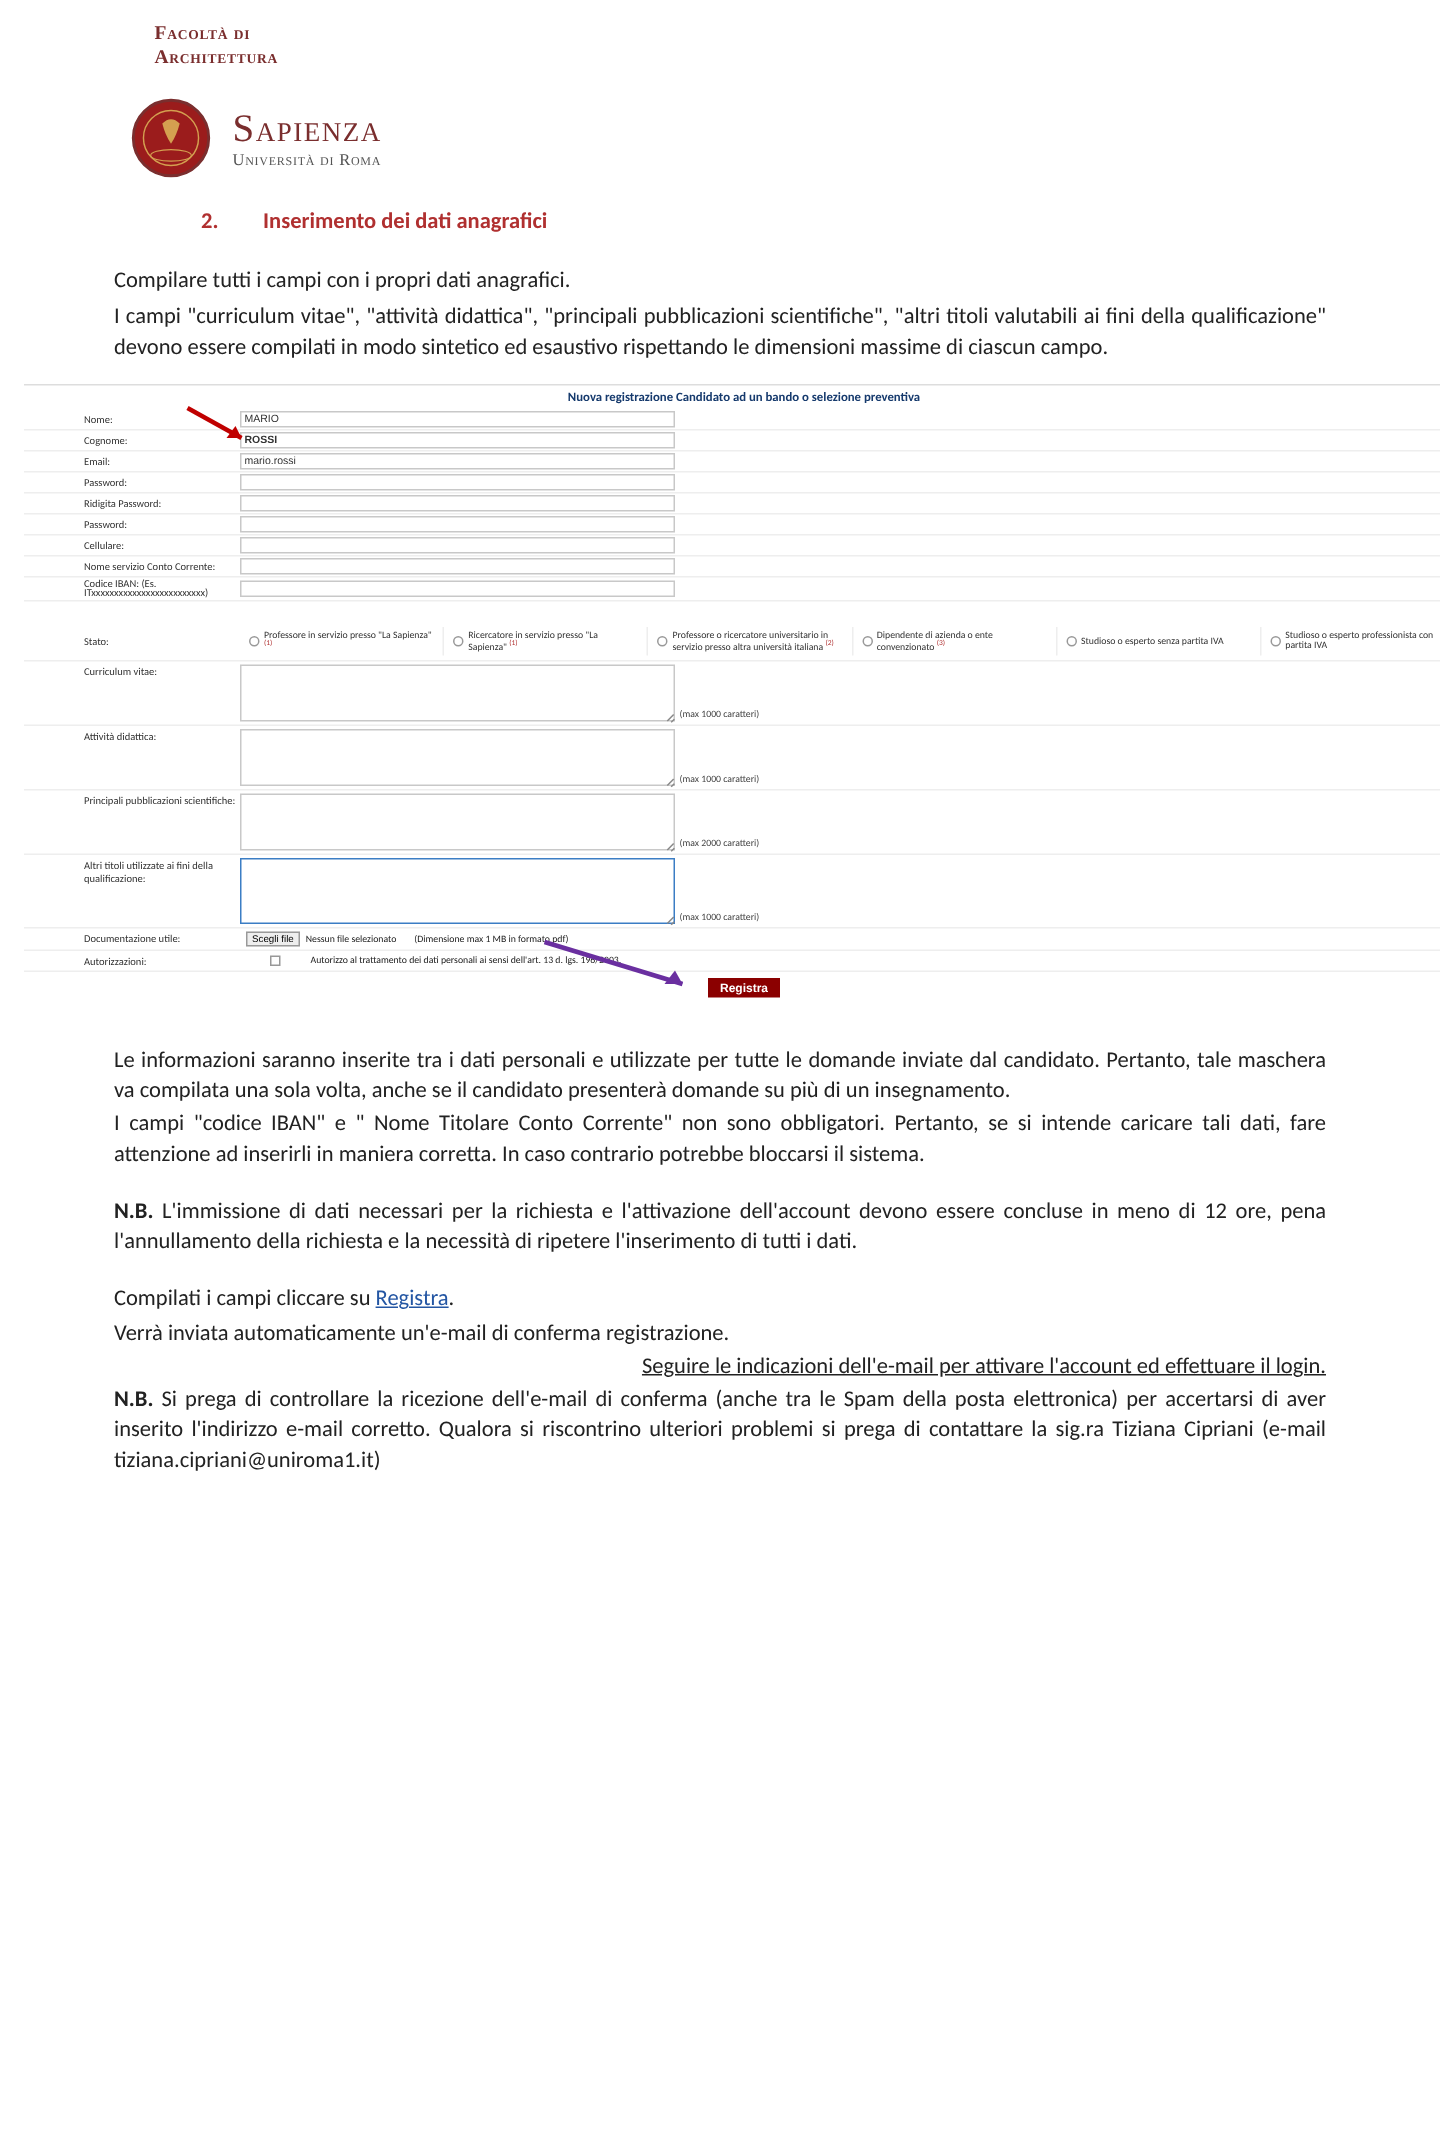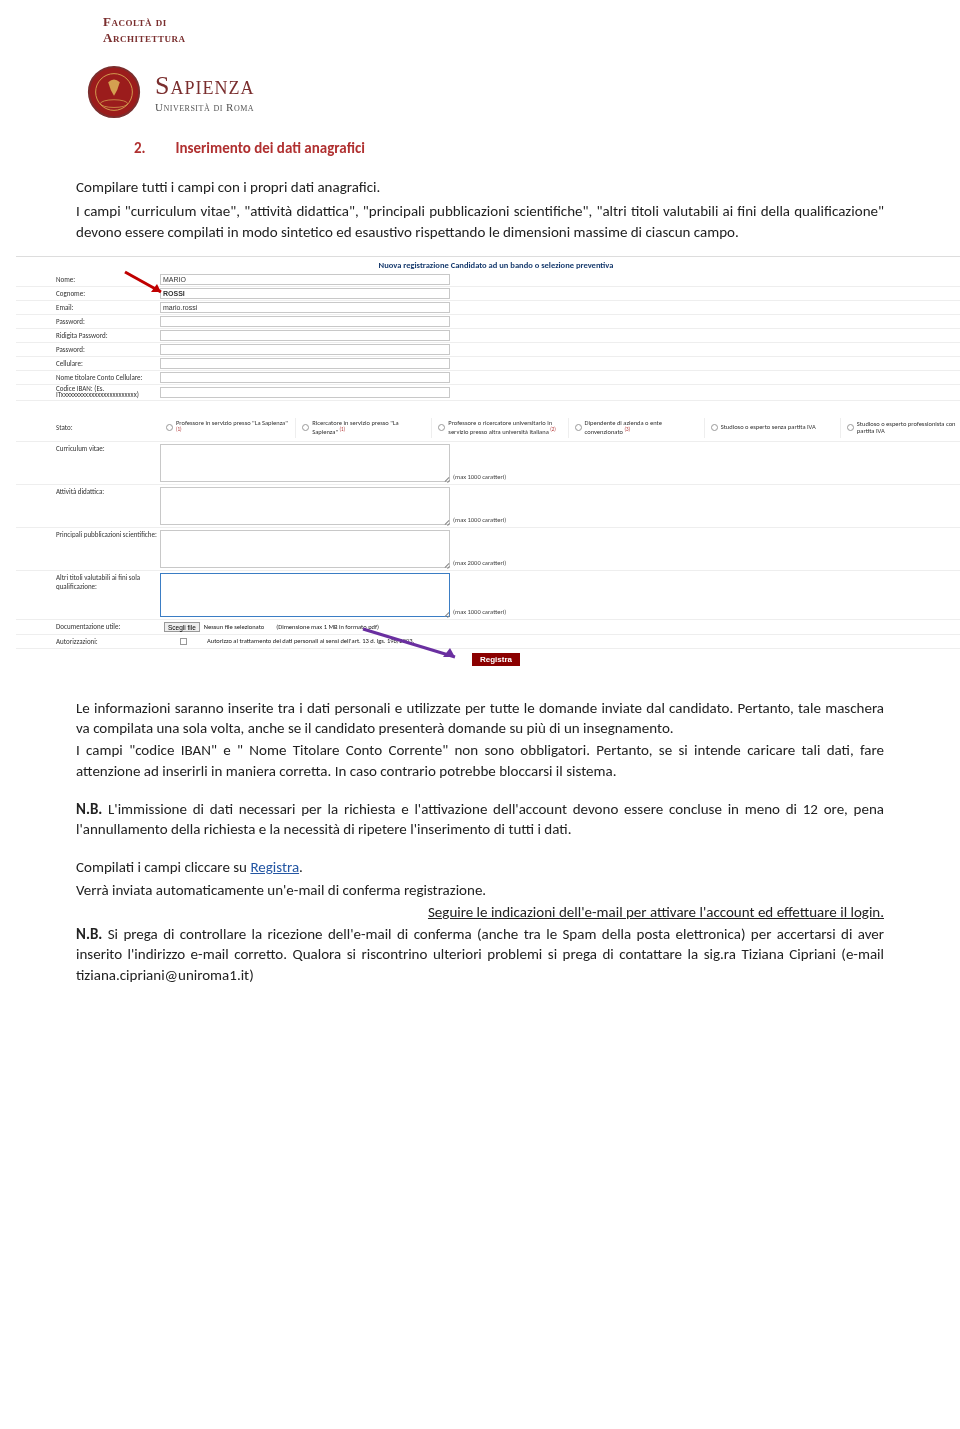--- a/index.html
+++ b/index.html
@@ -106,21 +106,21 @@
         </div>
       <div class="frow">
           <div class="flabel">Password:</div>
           <input class="finput" style="width: 290px;">
         </div>
       <div class="frow">
           <div class="flabel">Cellulare:</div>
           <input class="finput" style="width: 290px;">
         </div>
       <div class="frow">
-          <div class="flabel">Nome titolare Conto Cellulare:</div>
+          <div class="flabel">Nome servizio Conto Corrente:</div>
           <input class="finput" style="width: 290px;">
         </div>
       <div class="frow">
           <div class="flabel codice">Codice IBAN: (Es. ITxxxxxxxxxxxxxxxxxxxxxxxxx)</div>
           <input class="finput" style="width: 290px;">
         </div>
 
       <div class="frow" style="padding-top:17px;padding-bottom:3px;">
         <div class="flabel">Stato:</div>
         <div class="stato-opts">
@@ -169,21 +169,21 @@
         </div>
       <div class="tarea-row">
           <div class="flabel">Principali pubblicazioni scientifiche:</div>
           <div class="tarea-container">
             <div class="tarea"></div>
             <div class="resize-handle"></div>
           </div>
           <span class="tarea-hint">(max 2000 caratteri)</span>
         </div>
       <div class="tarea-row">
-          <div class="flabel">Altri titoli valutabili ai fini sola qualificazione:</div>
+          <div class="flabel">Altri titoli utilizzate ai fini della qualificazione:</div>
           <div class="tarea-container">
             <div class="tarea highlight" style="height:44px;"></div>
             <div class="resize-handle"></div>
           </div>
           <span class="tarea-hint">(max 1000 caratteri)</span>
         </div>
 
       <div class="doc-row">
         <div class="flabel">Documentazione utile:</div>
         <button class="scegli-btn">Scegli file</button>

